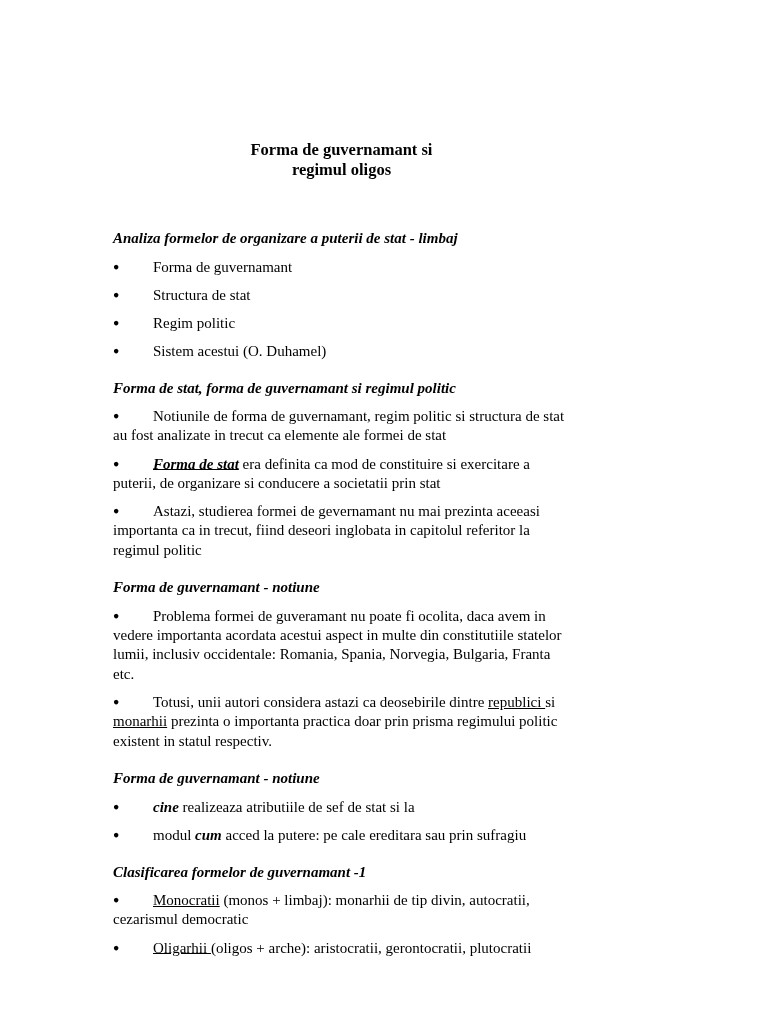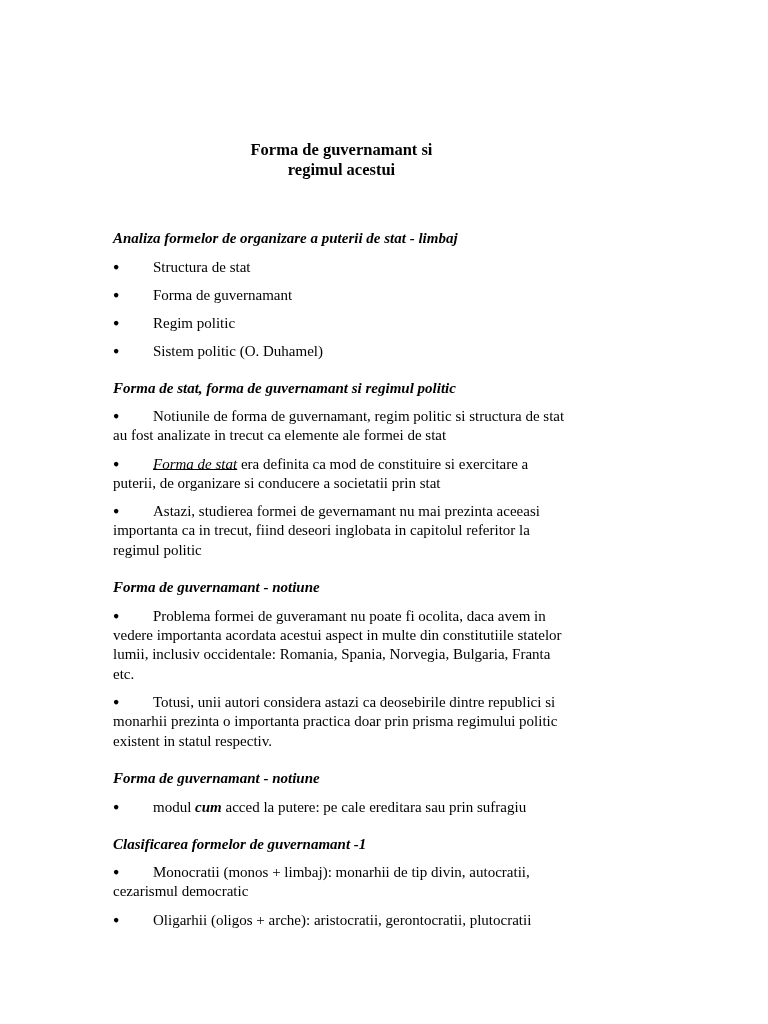--- a/index.html
+++ b/index.html
@@ -33,54 +33,55 @@
   .intro { }
   .bullet { margin-top: 8px; }
   .dot {
     display: inline-block;
     width: 7px;
     font-size: 10.5px;
     vertical-align: 1.5px;
   }
   .tab { display: inline-block; width: 33px; }
   .run-i  { }
-  .run-u  { }
-  .run-iu { font-style: italic; text-decoration: underline; }
+  .run-u  { text-decoration: underline; }
+  .run-iu { font-style: italic; text-decoration: underline; font-weight: bold; }
   .run-b  { font-weight: 700; }
   .run-bi { font-weight: 700; font-style: italic; }
 </style>
 </head>
 <body>
 
 <div class="page">
   <div class="doc-title">
     <div>Forma de guvernamant si</div>
-    <div>regimul acestui</div>
+    <div>regimul oligos</div>
   </div>
   <div id="sections">
       <div class="section">
         <div class="section-heading">Analiza formelor de organizare a puterii de stat - limbaj</div>
+        <div class="bullet"><span class="dot">●</span><span class="tab"></span><span>Forma de guvernamant</span></div>
         <div class="bullet"><span class="dot">●</span><span class="tab"></span><span>Structura de stat</span></div>
-        <div class="bullet"><span class="dot">●</span><span class="tab"></span><span>Forma de guvernamant</span></div>
         <div class="bullet"><span class="dot">●</span><span class="tab"></span><span>Regim politic</span></div>
-        <div class="bullet"><span class="dot">●</span><span class="tab"></span><span>Sistem politic (O. Duhamel)</span></div>
+        <div class="bullet"><span class="dot">●</span><span class="tab"></span><span>Sistem acestui (O. Duhamel)</span></div>
       </div>
       <div class="section">
         <div class="section-heading">Forma de stat, forma de guvernamant si regimul politic</div>
         <div class="bullet"><span class="dot">●</span><span class="tab"></span><span>Notiunile de </span><span class="run-i">forma de guvernamant, regim politic</span><span> si </span><span class="run-i">structura de stat</span><span> au fost analizate in trecut ca elemente ale </span><span class="run-i">formei de stat</span></div>
         <div class="bullet"><span class="dot">●</span><span class="tab"></span><span class="run-iu">Forma de stat</span><span> era definita ca mod de constituire si exercitare a puterii, de organizare si conducere a societatii prin stat</span></div>
         <div class="bullet"><span class="dot">●</span><span class="tab"></span><span>Astazi, studierea formei de gevernamant nu mai prezinta aceeasi importanta ca in trecut, fiind deseori inglobata in capitolul referitor la regimul politic</span></div>
       </div>
       <div class="section">
         <div class="section-heading">Forma de guvernamant - notiune</div>
         <div class="bullet"><span class="dot">●</span><span class="tab"></span><span>Problema formei de guveramant nu poate fi ocolita, daca avem in vedere importanta acordata acestui aspect in multe din constitutiile statelor lumii, inclusiv occidentale: Romania, Spania, Norvegia, Bulgaria, Franta etc.</span></div>
         <div class="bullet"><span class="dot">●</span><span class="tab"></span><span>Totusi, unii autori considera astazi ca deosebirile dintre </span><span class="run-u">republici </span><span>si </span><span class="run-u">monarhii</span><span> prezinta o importanta practica doar prin prisma regimului politic existent in statul respectiv.</span></div>
       </div>
       <div class="section">
         <div class="section-heading">Forma de guvernamant - notiune</div>
+        <div class="bullet"><span class="dot">●</span><span class="tab"></span><span class="run-bi">cine</span><span> realizeaza atributiile de sef de stat si la</span></div>
         <div class="bullet"><span class="dot">●</span><span class="tab"></span><span>modul </span><span class="run-bi">cum</span><span> acced la putere: pe cale ereditara sau prin sufragiu</span></div>
       </div>
       <div class="section">
         <div class="section-heading">Clasificarea formelor de guvernamant -1</div>
         <div class="bullet"><span class="dot">●</span><span class="tab"></span><span class="run-u">Monocratii</span><span> (</span><span class="run-i">monos + limbaj</span><span>): monarhii de tip divin, autocratii, cezarismul democratic</span></div>
         <div class="bullet"><span class="dot">●</span><span class="tab"></span><span class="run-u">Oligarhii </span><span>(</span><span class="run-i">oligos + arche</span><span>): aristocratii, gerontocratii, plutocratii</span></div>
       </div>
     </div>
 </div>
 

